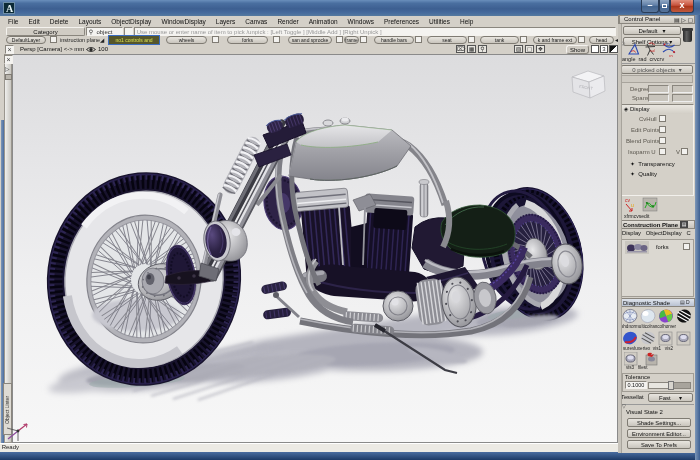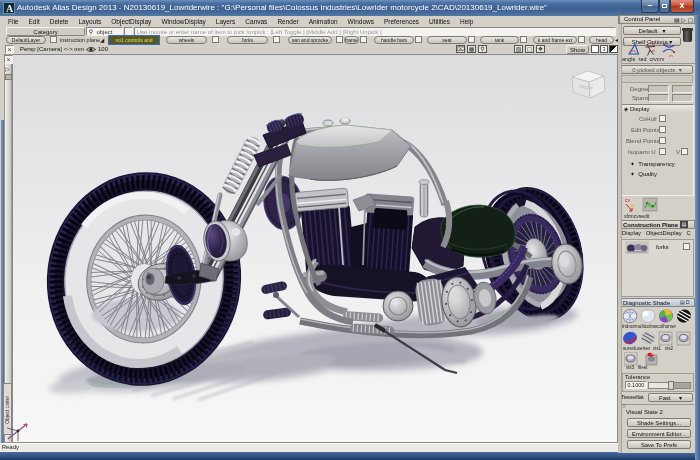--- a/index.html
+++ b/index.html
@@ -34,21 +34,20 @@
 .pdd{background:linear-gradient(180deg,#e8e5df,#c9c5bd);border:1px solid #7f7b73;border-radius:2px;font-size:6px;color:#111;text-align:center;}
 .plabel{font-size:6px;color:#5a564e;}
 .pfield{background:#c8c4bc;border:1px solid #8a867e;border-bottom-color:#eee;border-right-color:#eee;}
 .rbtn{background:linear-gradient(180deg,#e8e5df,#c9c5bd);border:1px solid #7f7b73;border-radius:2px;font-size:5.8px;color:#111;text-align:center;}
 </style></head>
 <body>
 <div id="win">
 
  <div class="abs" id="title"></div>
  <div class="abs" id="ticon"></div>
- <div class="abs txt" style="left:17px;top:3px;font-size:8px;color:#fff;white-space:nowrap;">Autodesk Alias Design 2013 - N20130619_Lowriderwire : "G:\Personal files\Colossus Industries\Lowrider motorcycle 2\CAD\20130619_Lowrider.wire"</div>
  <div class="abs wbtn" style="left:641px;width:18px;">–</div>
  <div class="abs wbtn" style="left:659px;width:11px;"><span style="display:inline-block;width:5px;height:4px;border:1px solid #fff;margin-top:3px;"></span></div>
  <div class="abs wbtn" id="bclose">x</div>
 
  <div class="abs" id="menubar"></div>
  <div class="abs" style="left:8px;top:18px;width:610px;font-size:6.5px;color:#111;display:flex;gap:10px;white-space:nowrap;">
   <span>File</span>
       <span>Edit</span>
       <span>Delete</span>
       <span>Layouts</span>

